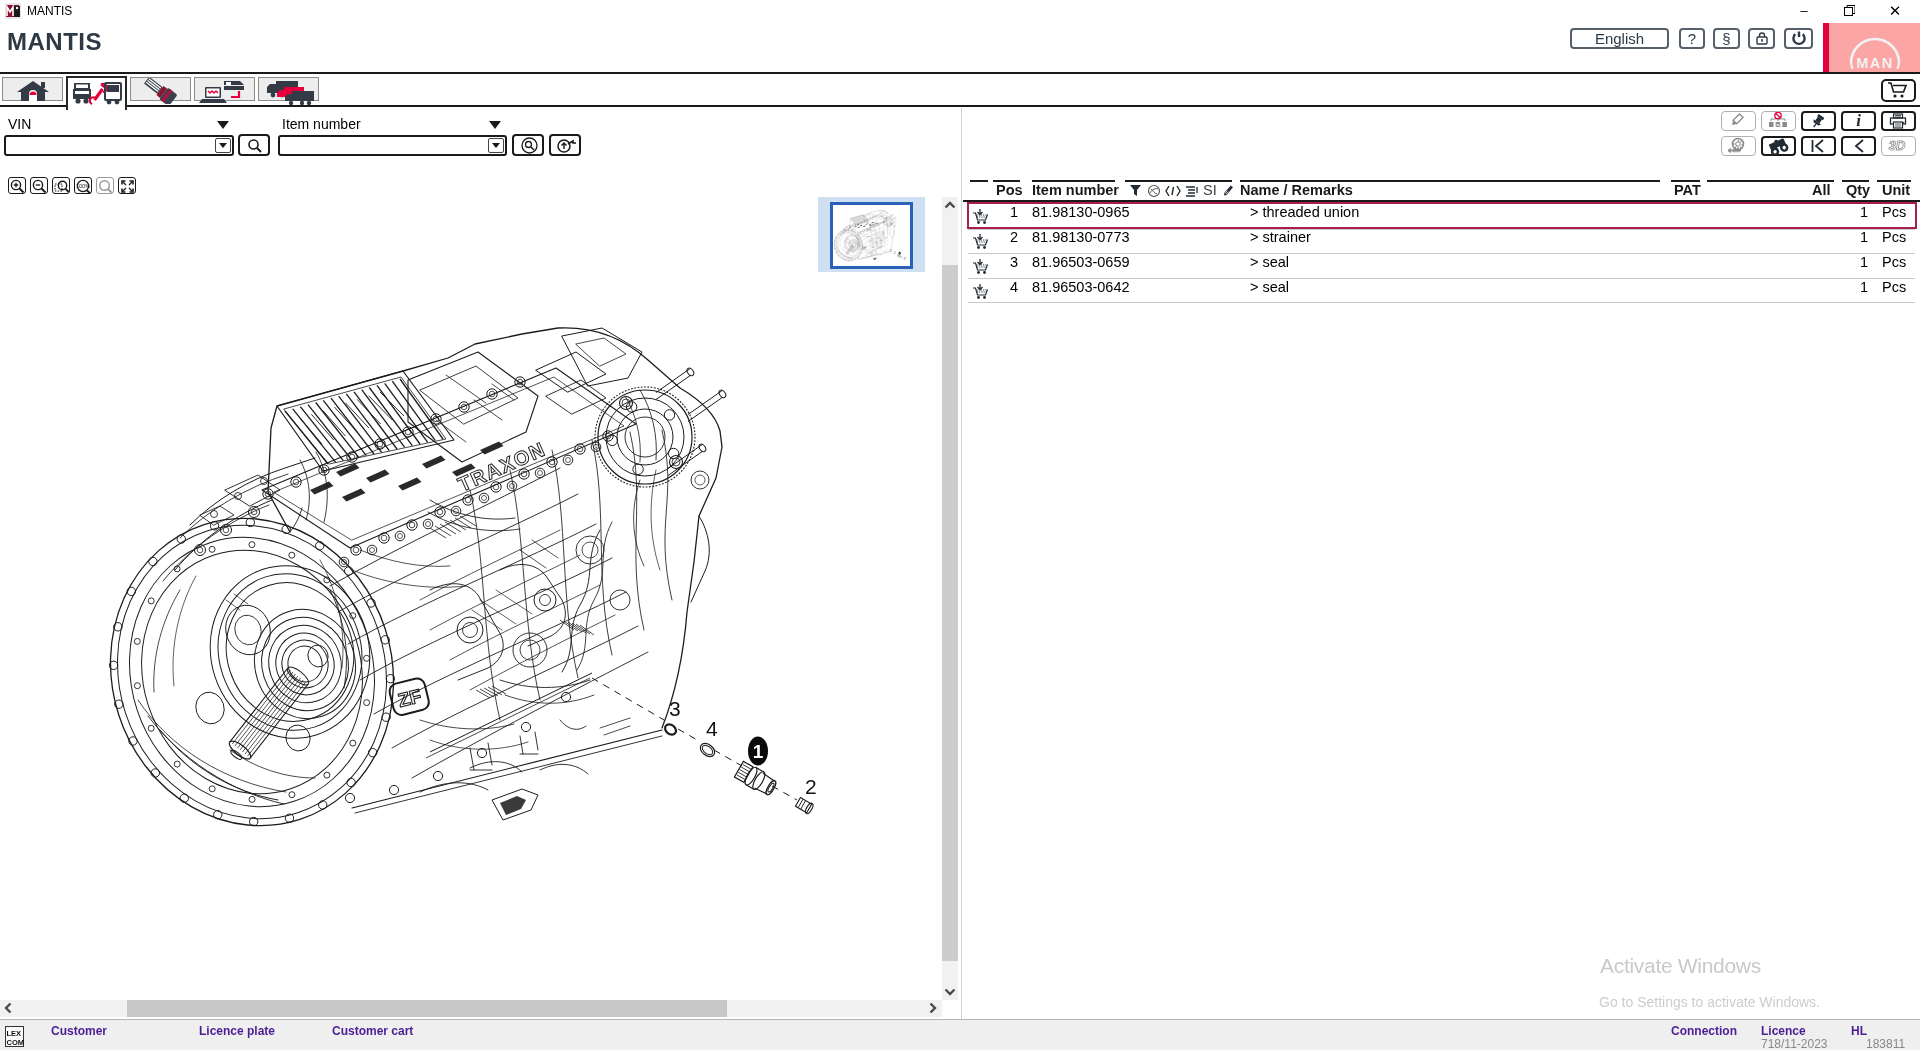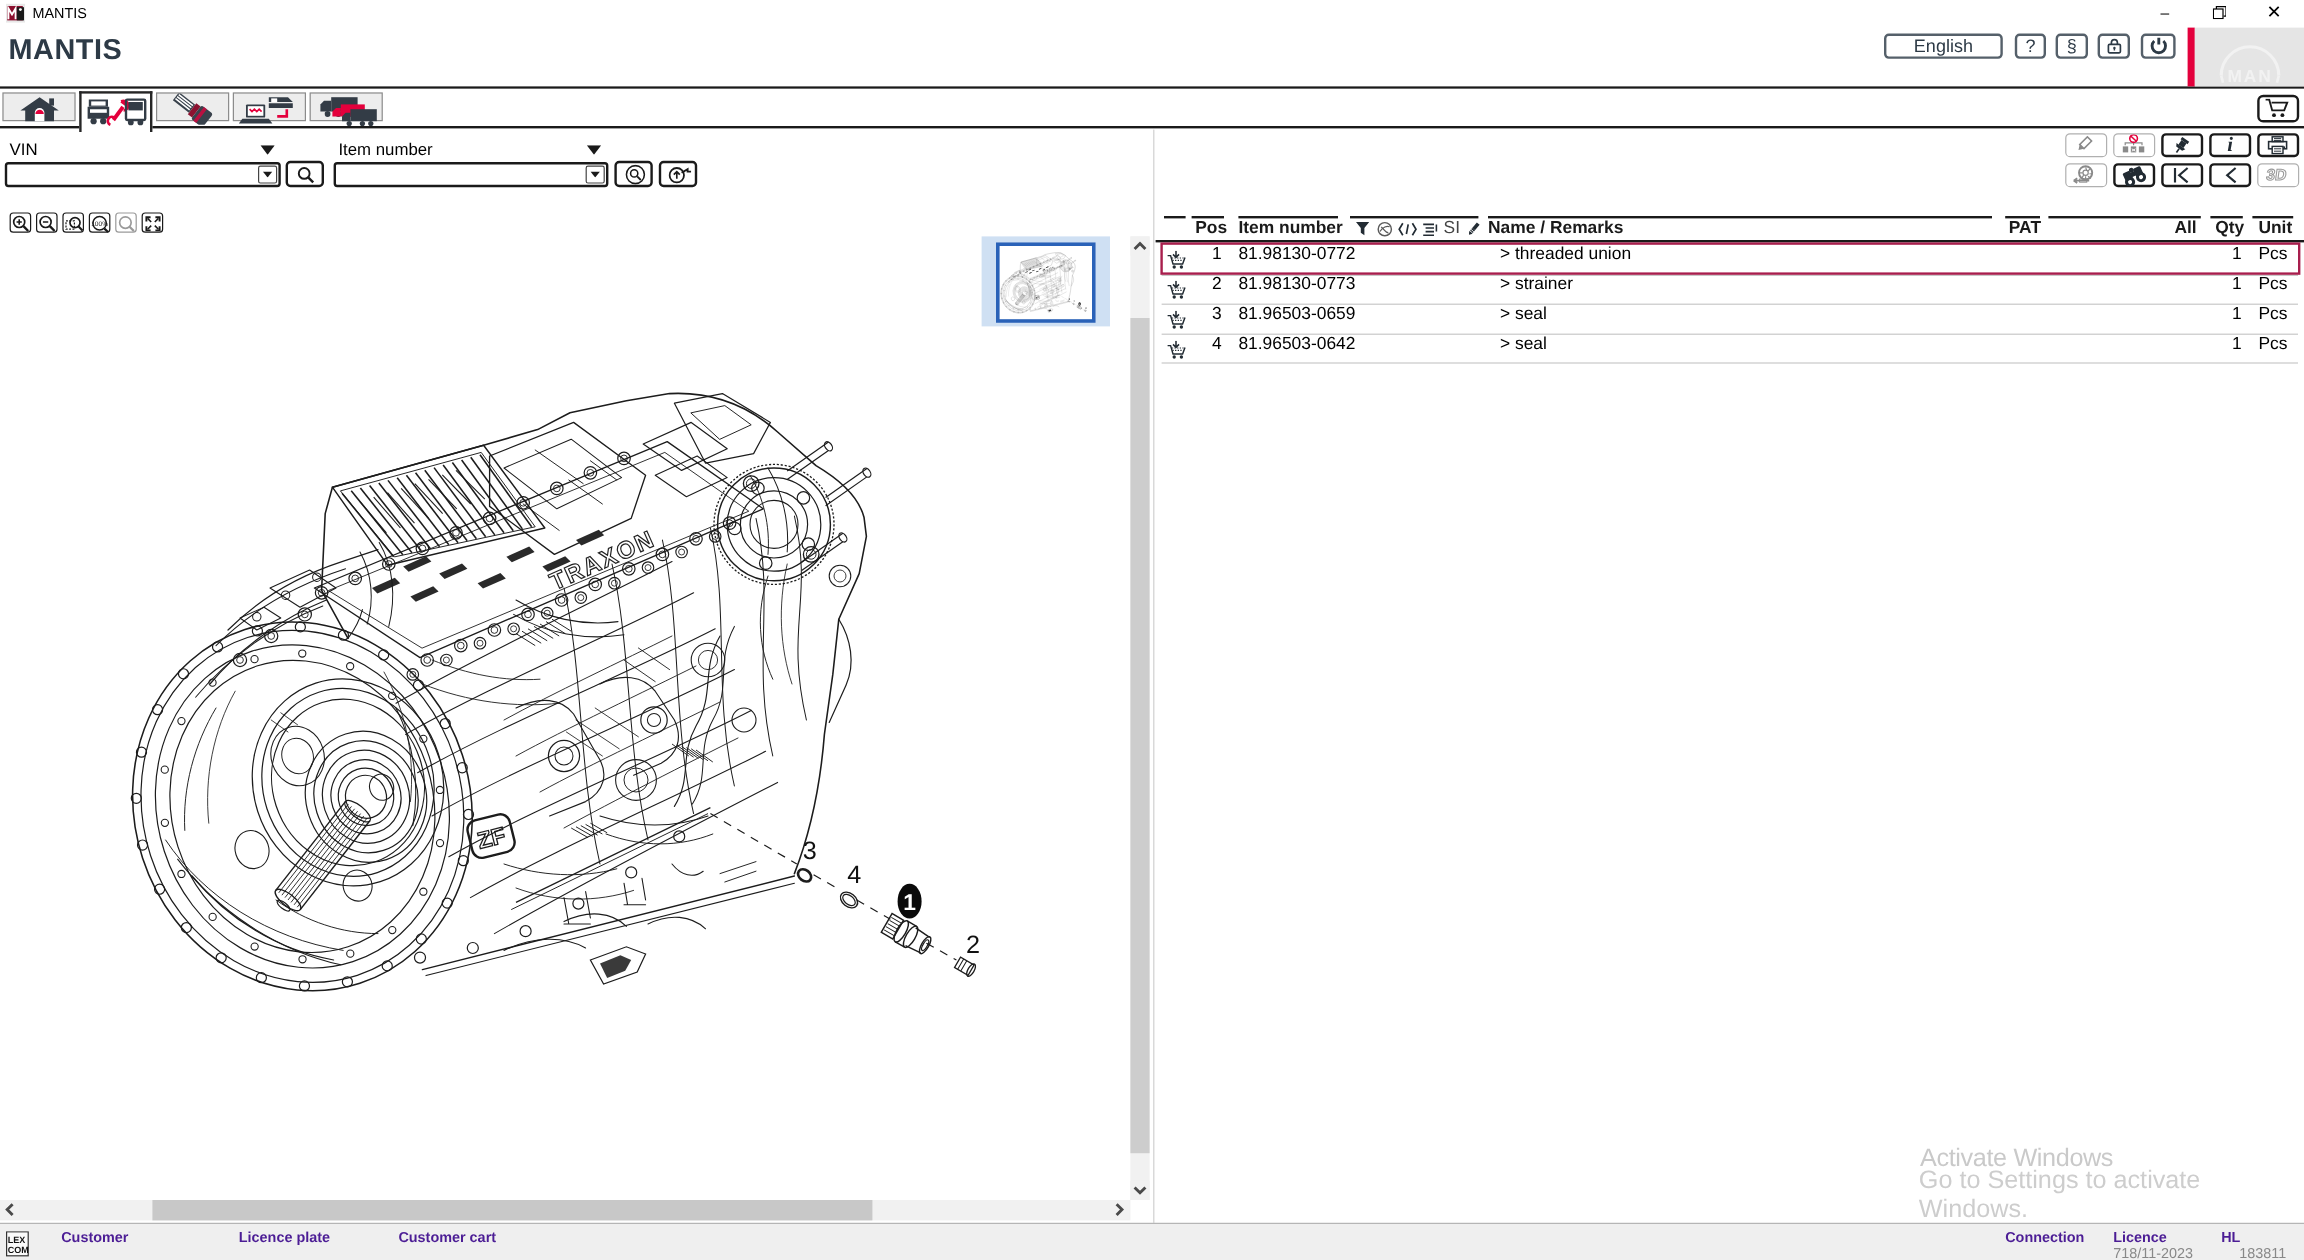--- a/index.html
+++ b/index.html
@@ -6,21 +6,21 @@
 *{box-sizing:border-box;}
 .abs{position:absolute;}
 #titlebar{position:absolute;left:0;top:0;width:1920px;height:22px;background:#fff;}
 #titlebar .ticon{position:absolute;left:5px;top:3px;width:16px;height:16px;}
 #titlebar .ttext{position:absolute;left:27px;top:4px;font-size:12px;color:#000;}
 .winctl{position:absolute;top:0;height:22px;width:30px;text-align:center;color:#000;font-size:13px;line-height:22px;}
 #header{position:absolute;left:0;top:22px;width:1920px;height:52px;background:#fff;border-bottom:2px solid #1a1a1a;}
 #mantisbig{position:absolute;left:7px;top:6px;font-size:24px;font-weight:bold;color:#2d3a46;letter-spacing:0.5px;}
 .hbtn{position:absolute;top:6px;height:21px;border:2px solid #55606a;border-radius:4px;background:#fff;color:#2d3a46;font-size:15px;text-align:center;}
 #pinkstripe{position:absolute;left:1823px;top:1px;width:6px;height:49px;background:#e3003c;}
-#manbox{position:absolute;left:1829px;top:1px;width:91px;height:49px;background:#e5e5e5;}
+#manbox{position:absolute;left:1829px;top:1px;width:91px;height:49px;background:#fca5a5;}
 #tabrow{position:absolute;left:0;top:74px;width:1920px;height:33px;background:#fff;border-bottom:2px solid #1a1a1a;}
 .tab{position:absolute;top:3px;height:24px;width:61px;background:#ededed;border:1px solid #8c8c8c;}
 .tab.active{background:#fff;border:2px solid #262626;border-bottom:none;height:34px;top:2px;z-index:5;}
 #cartbtn{position:absolute;left:1881px;top:5px;width:35px;height:23px;border:2px solid #1a1a1a;border-radius:5px;background:#fff;}
 #leftpanel{position:absolute;left:0;top:108px;width:962px;height:912px;background:#fff;border-right:1px solid #d0d0d0;}
 .flabel{position:absolute;top:8px;font-size:14px;color:#000;}
 .combo{position:absolute;top:27px;height:21px;border:2px solid #1a1a1a;border-radius:3px;background:#fff;}
 .combo .dd{position:absolute;right:1px;top:1px;width:16px;height:15px;border:1px solid #444;border-radius:2px;background:#fff;}
 .dd svg{display:block;margin:4px auto 0;}
 .sqbtn{position:absolute;border:2px solid #1a1a1a;border-radius:4px;background:#fff;}
@@ -40,21 +40,21 @@
 .rbtn.dis{border:1px solid #b0b0b0;}
 #tablehead{position:absolute;left:0;top:72px;width:957px;height:22px;font-size:14.5px;font-weight:bold;color:#1a1a1a;border-bottom:2px solid #1a1a1a;}
 .hseg{position:absolute;top:0px;height:2px;background:#1a1a1a;}
 .trow{position:absolute;left:0;width:957px;height:25px;font-size:14.5px;color:#000;}
 .rowsep{position:absolute;left:5px;width:947px;height:1px;background:#c8c8c8;}
 #selrow{position:absolute;left:4px;top:94px;width:950px;height:27px;border:2px solid #a81e4d;}
 #statusbar{position:absolute;left:0;top:1019px;width:1920px;height:31px;background:#efefef;border-top:1px solid #b5b5b5;}
 .sblabel{position:absolute;top:4px;font-size:12px;font-weight:bold;color:#4c1d95;}
 .sbval{position:absolute;top:17px;font-size:12px;color:#888;}
 #watermark1{position:absolute;left:1600px;top:954px;font-size:21px;letter-spacing:-0.3px;color:#c9c9c9;}
-#watermark2{position:absolute;left:1599px;top:972px;font-size:21px;color:#cdcdcd;}
+#watermark2{position:absolute;left:1599px;top:994px;font-size:14px;color:#cdcdcd;}
 .cell{position:absolute;white-space:nowrap;}
 </style>
 </head>
 <body>
 
 <div id="titlebar">
   <svg class="ticon" viewBox="0 0 16 16">
       <rect x="0" y="0" width="16" height="16" fill="#e8e8e8"></rect>
       <rect x="1" y="2" width="13" height="12" fill="#8c0f2e"></rect>
       <path d="M2 13 V4 l3 5 3-5 v9" stroke="#fff" stroke-width="1.6" fill="none"></path>
@@ -724,21 +724,21 @@
   <div class="trow" style="top:96px;">
       <svg class="abs" style="left:9px;top:5px;" width="17" height="16" viewBox="0 0 17 16">
         <path d="M8 0 v5 M5.5 3 L8 5.5 L10.5 3" fill="none" stroke="#222b33" stroke-width="1.3"></path>
         <path d="M1 4 h2.5 l2 7 h8 l2 -5.5" fill="none" stroke="#222b33" stroke-width="1.2"></path>
         <path d="M4.5 6 h11" stroke="#222b33" stroke-width="1" stroke-dasharray="1.1,1.1"></path>
         <path d="M5 8 h9" stroke="#222b33" stroke-width="1" stroke-dasharray="1.1,1.1"></path>
         <circle cx="6.5" cy="13.5" r="1.4" fill="#222b33"></circle>
         <circle cx="12.5" cy="13.5" r="1.4" fill="#222b33"></circle>
       </svg>
     <div class="cell" style="left:47px;">1</div>
-    <div class="cell" style="left:69px;">81.98130-0772</div>
+    <div class="cell" style="left:69px;">81.98130-0965</div>
     <div class="cell" style="left:287px;">&gt; threaded union</div>
     <div class="cell" style="left:897px;">1</div>
     <div class="cell" style="left:919px;">Pcs</div>
   </div>
   <div class="trow" style="top:121px;">
       <svg class="abs" style="left:9px;top:5px;" width="17" height="16" viewBox="0 0 17 16">
         <path d="M8 0 v5 M5.5 3 L8 5.5 L10.5 3" fill="none" stroke="#222b33" stroke-width="1.3"></path>
         <path d="M1 4 h2.5 l2 7 h8 l2 -5.5" fill="none" stroke="#222b33" stroke-width="1.2"></path>
         <path d="M4.5 6 h11" stroke="#222b33" stroke-width="1" stroke-dasharray="1.1,1.1"></path>
         <path d="M5 8 h9" stroke="#222b33" stroke-width="1" stroke-dasharray="1.1,1.1"></path>

